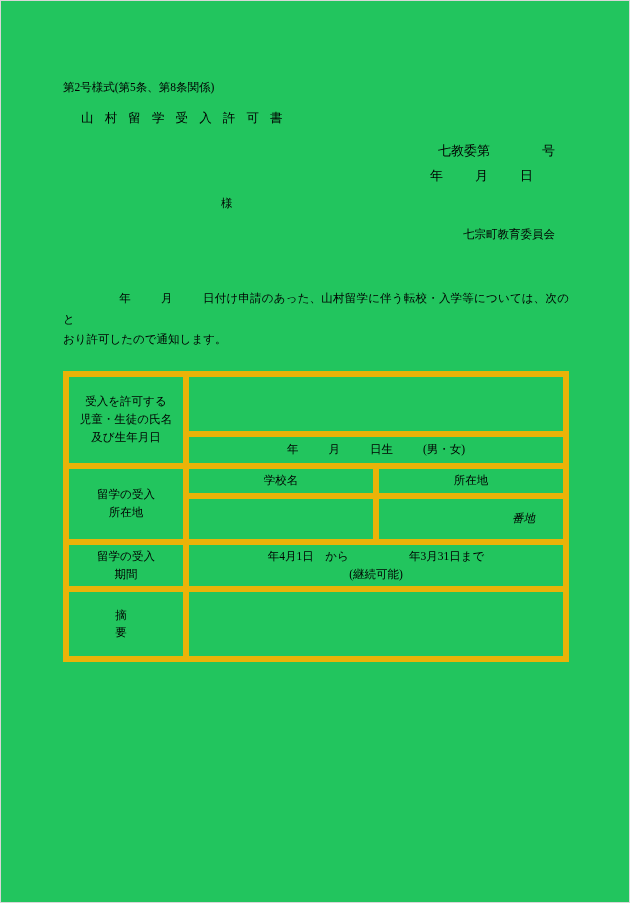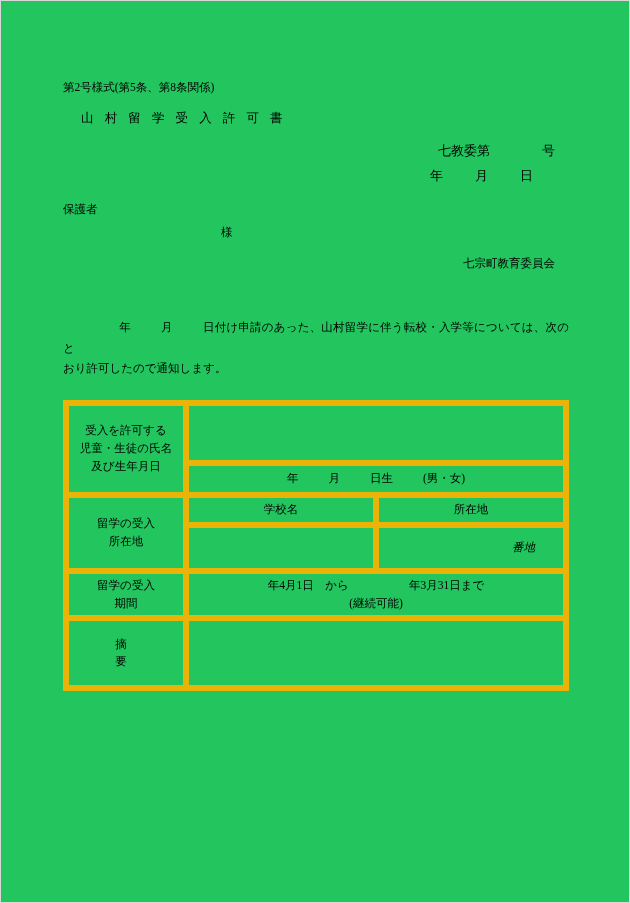--- a/index.html
+++ b/index.html
@@ -121,21 +121,20 @@
 
     <div class="right-block">
       <div class="row">
         <span>七教委第</span><span class="sp-wide"></span><span>号</span>
       </div>
       <div class="row">
         <span>年</span><span class="sp-mid"></span><span>月</span><span class="sp-mid"></span><span>日</span><span class="sp-small"></span>
       </div>
     </div>
 
-    <div class="guardian">保護者</div>
 
     <div class="sama">様</div>
 
     <div class="issuer">七宗町教育委員会</div>
 
     <div class="body-text">
       <span class="indent"></span><span>年</span><span class="sp6"></span><span>月</span><span class="sp6"></span><span>日付け申請のあった、山村留学に伴う転校・入学等については、次のと</span><br>
       <span>おり許可したので通知します。</span>
     </div>
 

